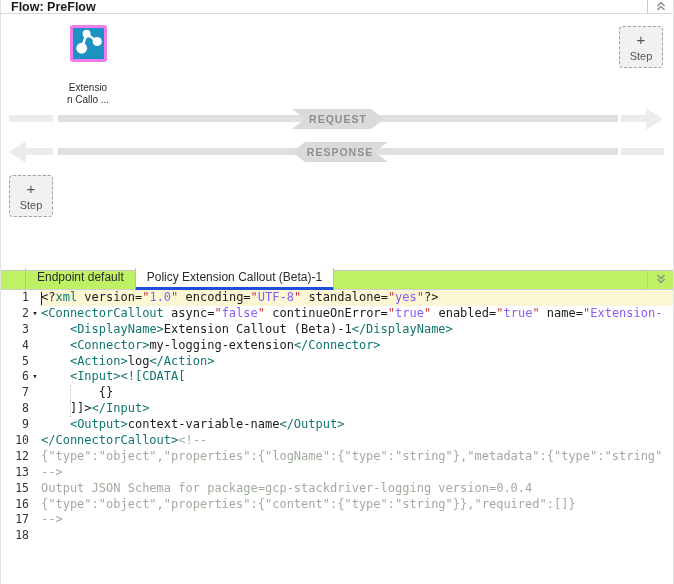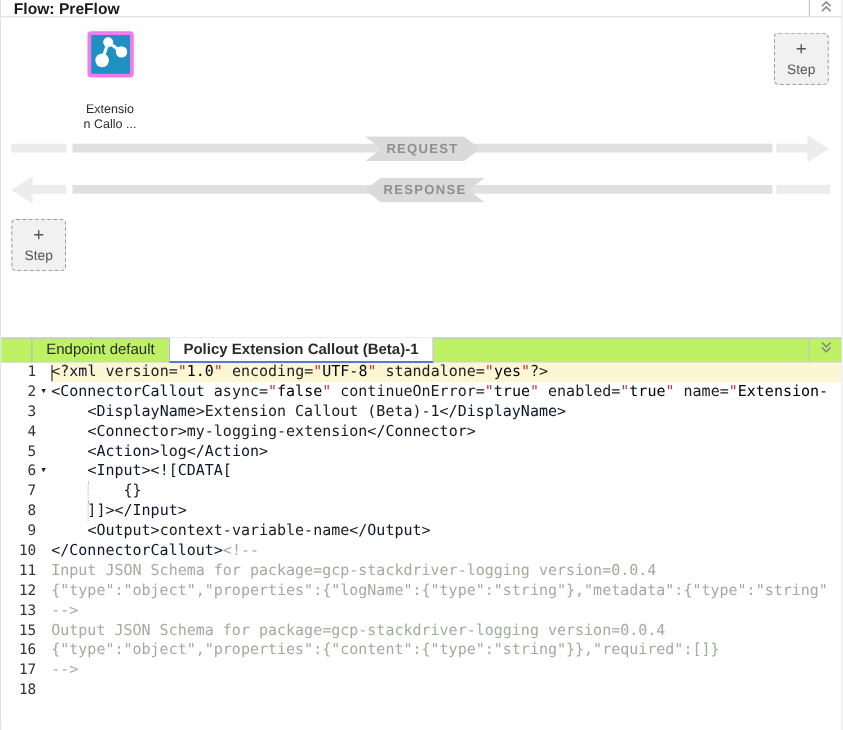--- a/index.html
+++ b/index.html
@@ -50,41 +50,41 @@
   .badge-left  { clip-path:polygon(13px 0, 100% 0, calc(100% - 13px) 50%,
                  100% 100%, 13px 100%, 0 50%); }
 
   
   .tab-bar { height:20px; background:#bef264; border-top:1px solid #c5c5c5;
              border-bottom:1px solid #cfcfcf; display:flex; align-items:center;
              padding-left:24px; position:relative; }
   .tab { font-size:12px; color:#2b2b2b; padding:0 11px; line-height:19px;
          border-left:1px solid #bcbcbc; cursor:pointer; white-space:nowrap; }
   .tab:last-of-type { border-right:1px solid #bcbcbc; }
-  .tab.active { background:#fff; margin-bottom:-1px; border-bottom:2px solid #1d4ed8;font-weight:bold; }
+  .tab.active { background:#fff; margin-bottom:-1px; border-bottom:6px solid #1d4ed8; }
   .tab-spacer { flex:1; }
   .tabbar-btn { width:26px; display:flex; align-items:center; justify-content:center;
                 border-left:1px solid #c4c4c4; cursor:pointer; }
 
   
   .editor { height:286px; background:#fff; overflow:hidden; cursor:text;
             font-family:"DejaVu Sans Mono", monospace; font-size:12px; }
   .line { display:flex; height:15.9px; line-height:15.9px; overflow:hidden; }
   .gutter { width:28px; flex:none; text-align:right; color:#333;
             font-size:11.5px; user-select:none; }
   .foldcol { width:12px; flex:none; text-align:center; color:#222; font-size:9px;
              line-height:15px; user-select:none; cursor:pointer; }
   .code { flex:1; white-space:pre; overflow:hidden; position:relative; color:#1c1c1c; }
   .line.active .code { background:#fbf6d4; }
   .cursor { position:absolute; left:0; top:1.5px; width:1px; height:13px; background:#222; }
   .code.guide::before { content:""; position:absolute; left:29px; top:0; bottom:0;
                         border-left:1px dotted #b9c4b9; }
-  .tok-tag { color:#0f172a; }
+  .tok-tag { color:#0f766e; }
   .tok-q   { color:#c4383a; }
-  .tok-str { color:#000000; }
+  .tok-str { color:#8b5cf6; }
   .tok-pln { color:#1c1c1c; }
   .tok-com { color:#a1ac9e; }
 </style>
 </head>
 <body>
 
 <div class="app">
 
   <div class="flow-header">
     <div class="flow-title">Flow: PreFlow</div>
@@ -206,25 +206,20 @@
         <span class="gutter">9</span>
         <span class="foldcol"></span>
         <div class="code"><span class="tok-pln">    </span><span class="tok-tag">&lt;Output&gt;</span><span class="tok-pln">context-variable-name</span><span class="tok-tag">&lt;/Output&gt;</span></div>
       </div>
       <div class="line">
         <span class="gutter">10</span>
         <span class="foldcol"></span>
         <div class="code"><span class="tok-tag">&lt;/ConnectorCallout&gt;</span><span class="tok-com">&lt;!--</span></div>
       </div>
       <div class="line">
-        <span class="gutter">11</span>
-        <span class="foldcol"></span>
-        <div class="code"><span class="tok-com">Input JSON Schema for package=gcp-stackdriver-logging version=0.0.4</span></div>
-      </div>
-      <div class="line">
         <span class="gutter">12</span>
         <span class="foldcol"></span>
         <div class="code"><span class="tok-com">{"type":"object","properties":{"logName":{"type":"string"},"metadata":{"type":"string"</span></div>
       </div>
       <div class="line">
         <span class="gutter">13</span>
         <span class="foldcol"></span>
         <div class="code"><span class="tok-com">--&gt;</span></div>
       </div>
       <div class="line">

